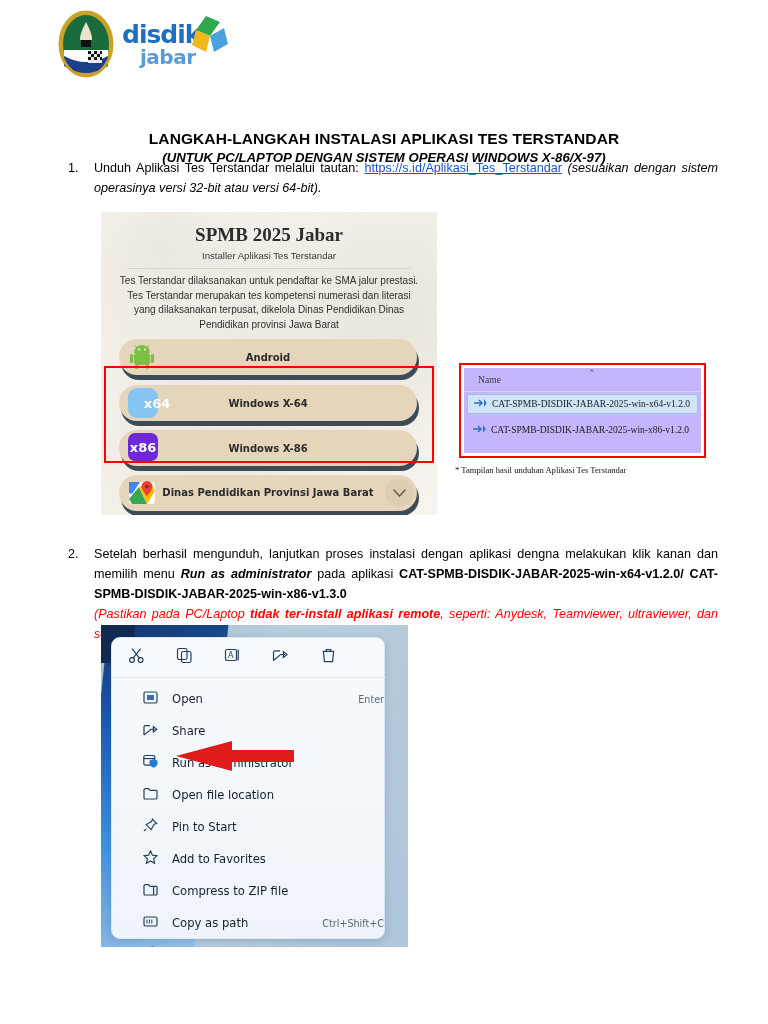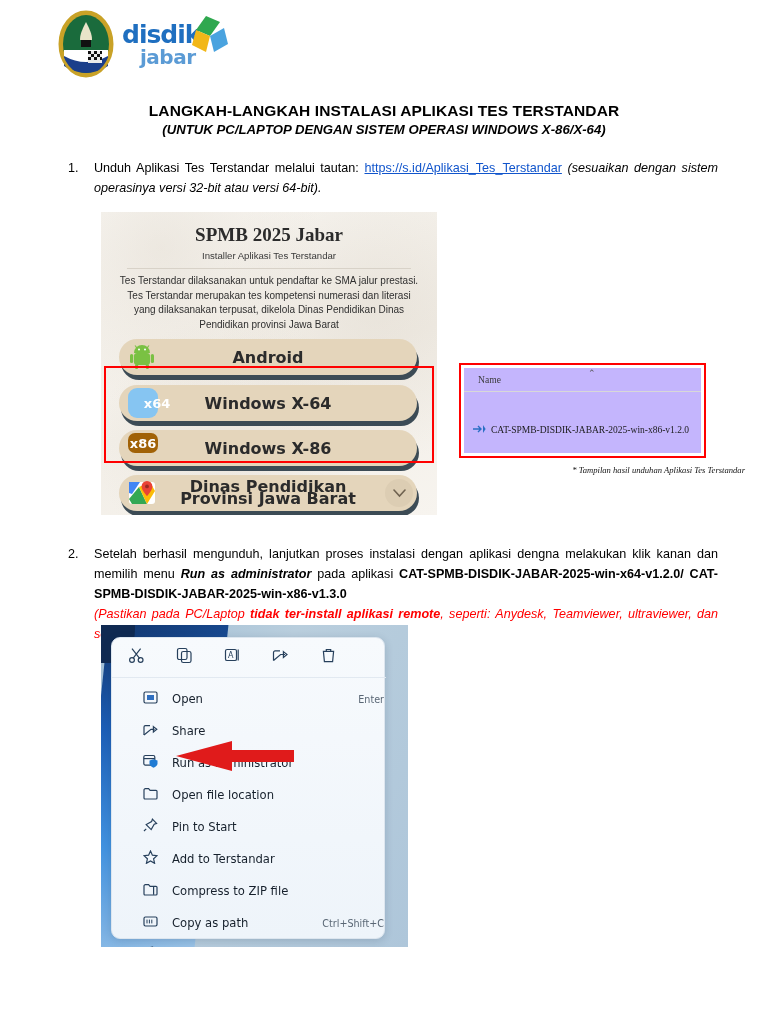--- a/index.html
+++ b/index.html
@@ -17,21 +17,21 @@
   .header { position:absolute; left:0; top:0; width:716px; height:88px;margin-left:48px; }
   .logo-jabar { position:absolute; left:10px; top:10px; width:56px; height:68px; }
   .logo-disdik { position:absolute; left:74px; top:14px; width:110px; height:60px; }
   .disdik-word { position:absolute; left:0; top:6px; font-weight:bold; font-size:25px;
                  color:#1f6fc0; letter-spacing:-1px; font-family:"DejaVu Sans", sans-serif; }
   .jabar-word { position:absolute; left:18px; top:31px; font-weight:bold; font-size:20px;
                 color:#5b9bd5; letter-spacing:-.5px; font-family:"DejaVu Sans", sans-serif; }
 
   
   .title-block { position:absolute; left:0; top:102px; width:768px; text-align:center; }
-  .title-main { font-size:15.5px; font-weight:bold; letter-spacing:.1px; }
+  .title-main { font-size:15.5px; font-weight:bold; letter-spacing:.1px;margin-top:28px; }
   .title-sub  { font-size:13.2px; font-weight:bold; font-style:italic; margin-top:2px; }
 
   
   .step { position:absolute; display:flex; }
   .step-num { width:26px; flex:0 0 26px; font-size:12.6px; line-height:20px; }
   .step-body { font-size:12.6px; line-height:20px; }
   .just { text-align:justify; text-justify:inter-word; }
   .ital { font-style:italic; }
   .bold { font-weight:bold; }
   .bi { font-weight:bold; font-style:italic; }
@@ -62,30 +62,30 @@
   .ins-desc  { position:absolute; left:16px; top:62px; width:304px; text-align:center;
                font-size:10px; line-height:14.6px; color:#2f2f2f; }
 
   .btn-row { position:absolute; left:18px; width:300px; height:40px; }
   .btn-shadow { position:absolute; left:2px; top:5px; width:298px; height:36px;
                 background:#3c4b55; border-radius:20px; }
   .btn-face { position:absolute; left:0; top:0; width:298px; height:36px;
               background:#e4d5bb; border-radius:20px; }
   .btn-label { position:absolute; left:0; top:0; width:298px; height:36px;
                display:flex; align-items:center; justify-content:center;
-               font-size:16px; font-weight:bold; color:#2b2b2b; text-align:center;
+               font-size:10px; font-weight:bold; color:#2b2b2b; text-align:center;
                font-family:"DejaVu Sans", sans-serif; }
 
   .icon-droid { position:absolute; left:10px; top:5px; width:26px; height:26px; }
   .icon-x64 { position:absolute; left:9px; top:3px; width:30px; height:30px;
               background:#86c5f2; border-radius:9px;
               display:flex; align-items:center; justify-content:center;
               color:#fff; font-weight:bold; font-size:13px; font-family:"DejaVu Sans", sans-serif;padding-left:28px; }
-  .icon-x86 { position:absolute; left:9px; top:3px; width:30px; height:20px;
-              background:#a16207; border-radius:7px;
+  .icon-x86 { position:absolute; left:9px; top:3px; width:30px; height:28px;
+              background:#6d28d9; border-radius:7px;
               display:flex; align-items:center; justify-content:center;
               color:#fff; font-weight:bold; font-size:13px; font-family:"DejaVu Sans", sans-serif; }
   .icon-maps { position:absolute; left:9px; top:4px; width:28px; height:28px; }
   .chev { position:absolute; right:6px; top:4px; width:28px; height:28px;
           border-radius:50%; background:#dccdb3;
           display:flex; align-items:center; justify-content:center; }
 
   .redbox-1 { position:absolute; left:104px; top:366px; width:330px; height:97px;
               border:2px solid #ff0000; }
 
@@ -96,22 +96,22 @@
   .ff-head { position:absolute; left:0; top:0; width:237px; height:24px;
              border-bottom:1px solid #d8d8d8; }
   .ff-name { position:absolute; left:14px; top:6px; font-size:9.6px; color:#3b3b3b;
              font-family:"Liberation Serif", serif; }
   .ff-caret { position:absolute; left:124px; top:0px; font-size:9px; color:#555; }
   .ff-row { position:absolute; left:3px; width:231px; height:20px; display:flex; align-items:center; }
   .ff-row.sel { background:#cfe4f7; border:1px solid #9cc4e4; }
   .ff-ico { width:18px; margin-left:6px; color:#2a6fc4; font-size:9px; letter-spacing:-1px; }
   .ff-txt { font-size:9.5px; color:#1b1b1b; font-family:"Liberation Serif", serif; }
   .ff-caption { position:absolute; left:455px; top:465px; width:290px;
-                font-size:8.6px; font-style:italic; color:#111;
-                font-family:"Liberation Serif", serif;text-align:right; }
+                font-size:8.6px; color:#111;
+                font-family:"Liberation Serif", serif; }
 
   
   .fig-menu { position:absolute; left:101px; top:625px; width:307px; height:322px;
               overflow:hidden; background:#b5cbdd; }
   .wallpaper { position:absolute; inset:0;
      background:linear-gradient(120deg,#9fbdd4 0%, #b9cedd 40%, #aec6da 100%); }
   .wp-swoosh { position:absolute; left:-10px; top:-14px; width:120px; height:360px;
      background:linear-gradient(160deg,#0a2a5e 0%,#1559b5 30%,#3b8fe0 60%,#a9cbe8 100%);
      transform:skewX(-6deg); opacity:.95; }
   .wp-dark { position:absolute; left:-6px; top:-18px; width:40px; height:56px;
@@ -153,21 +153,21 @@
     <svg style="position:absolute;left:62px;top:0;width:48px;height:48px" viewBox="0 0 48 48">
       <path d="M22 2 L36 8 L26 22 L12 16 Z" fill="#2fa84f"></path>
       <path d="M12 16 L26 22 L22 38 L8 31 Z" fill="#f2b718"></path>
       <path d="M26 22 L40 14 L44 30 L30 38 Z" fill="#4aa3df"></path>
     </svg>
   </div>
 </div>
 
 <div class="title-block">
   <div class="title-main">LANGKAH-LANGKAH INSTALASI APLIKASI TES TERSTANDAR</div>
-  <div class="title-sub">(UNTUK PC/LAPTOP DENGAN SISTEM OPERASI WINDOWS X-86/X-64)</div>
+  <div class="title-sub">(UNTUK PC/LAPTOP DENGAN SISTEM OPERASI WINDOWS X-86/X-97)</div>
 </div>
 
 <div class="step" id="step1">
   <div class="step-num">1.</div>
   <div class="step-body just">
     <span>Unduh Aplikasi Tes Terstandar melalui tautan: </span><a class="link" href="#">https://s.id/Aplikasi_Tes_Terstandar</a><span class="ital"> (sesuaikan dengan sistem operasinya versi 32-bit atau versi 64-bit).</span>
   </div>
 </div>
 
 <div class="fig-installer">
@@ -229,20 +229,29 @@
   </div>
 </div>
 <div class="redbox-1"></div>
 
 <div class="fig-files">
   <div class="ff-inner">
     <div class="ff-head">
       <span class="ff-name">Name</span>
       <span class="ff-caret">⌃</span>
     </div>
+    <div class="ff-row sel" style="top:26px">
+      <span class="ff-ico">
+        <svg width="16" height="10" viewBox="0 0 16 10">
+            <path d="M0 5 h8 M5 2 L8 5 L5 8" stroke="#2a6fc4" stroke-width="1.4" fill="none"></path>
+            <path d="M10 1 l2.6 4 l-2.6 4 z" fill="#2a6fc4"></path>
+          </svg>
+      </span>
+      <span class="ff-txt">CAT-SPMB-DISDIK-JABAR-2025-win-x64-v1.2.0</span>
+    </div>
     <div class="ff-row" style="top:52px">
       <span class="ff-ico">
         <svg width="16" height="10" viewBox="0 0 16 10">
             <path d="M0 5 h8 M5 2 L8 5 L5 8" stroke="#2a6fc4" stroke-width="1.4" fill="none"></path>
             <path d="M10 1 l2.6 4 l-2.6 4 z" fill="#2a6fc4"></path>
           </svg>
       </span>
       <span class="ff-txt">CAT-SPMB-DISDIK-JABAR-2025-win-x86-v1.2.0</span>
     </div>
   </div>
@@ -354,21 +363,21 @@
       </span>
       <span class="m-label">Pin to Start</span>
     </div>
 
     <div class="m-item" style="top:206px">
       <span class="m-ico">
         <svg width="15" height="14" viewBox="0 0 15 14">
             <path d="M7.5 1 L9.4 5.2 L14 5.7 L10.6 8.8 L11.6 13.3 L7.5 11 L3.4 13.3 L4.4 8.8 L1 5.7 L5.6 5.2 Z" fill="none" stroke="#27405c" stroke-width="1.2"></path>
           </svg>
       </span>
-      <span class="m-label">Add to Terstandar</span>
+      <span class="m-label">Add to Favorites</span>
     </div>
 
     <div class="m-item" style="top:238px">
       <span class="m-ico">
         <svg width="15" height="13" viewBox="0 0 15 13">
             <path d="M1 11 V3 a1.3 1.3 0 0 1 1.3-1.3 H5.6 l1.5 1.6 H13 a1 1 0 0 1 1 1 V11 a1 1 0 0 1 -1 1 H2 a1 1 0 0 1 -1 -1Z" fill="none" stroke="#27405c" stroke-width="1.2"></path>
             <path d="M10.6 4 v7.8" stroke="#27405c" stroke-width="1.2"></path>
           </svg>
       </span>
       <span class="m-label">Compress to ZIP file</span>

